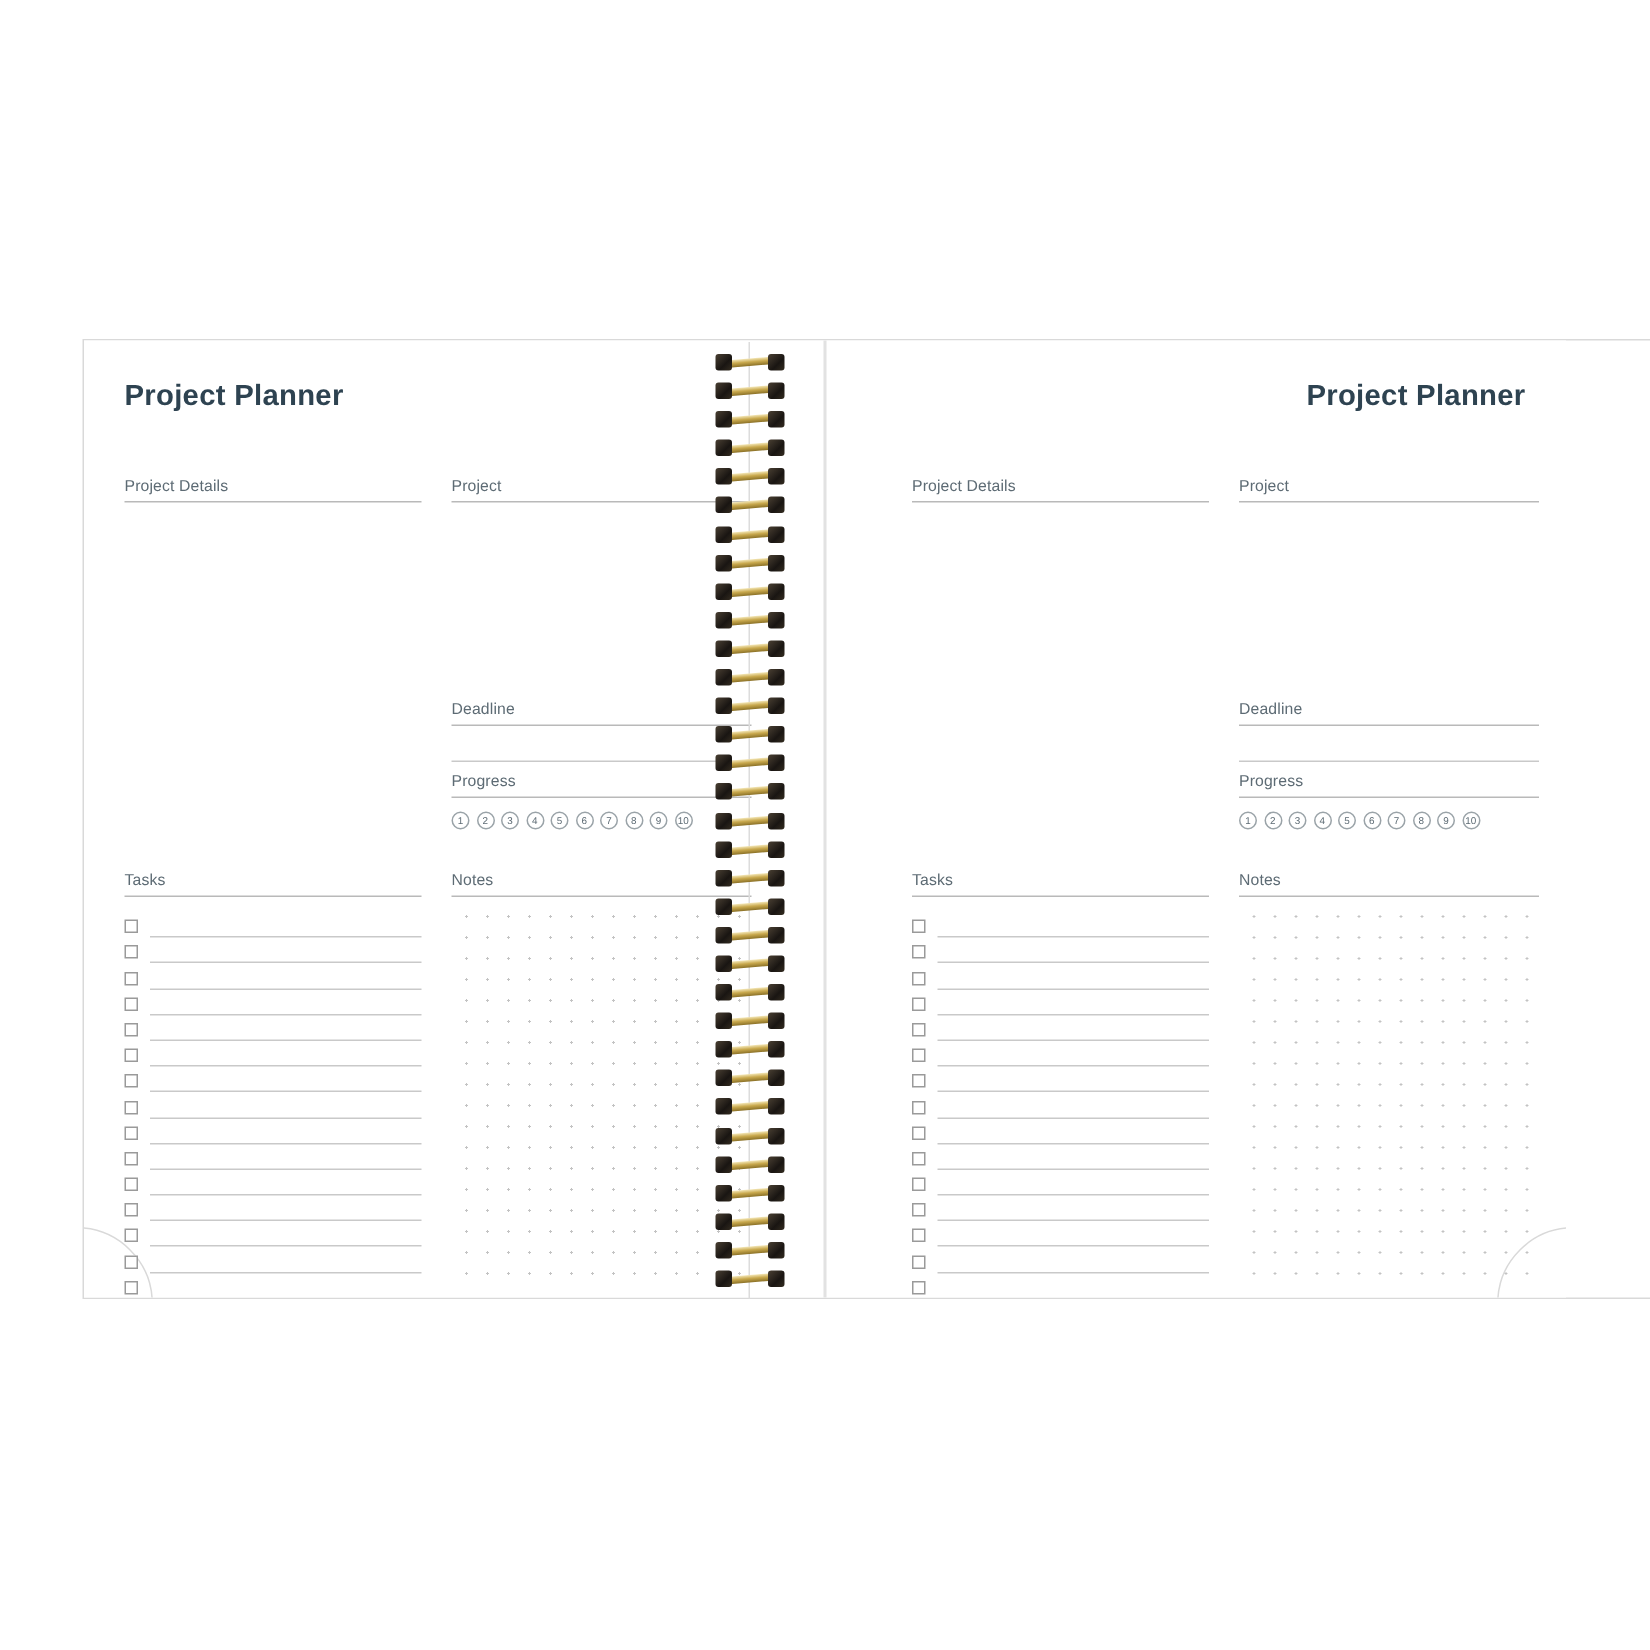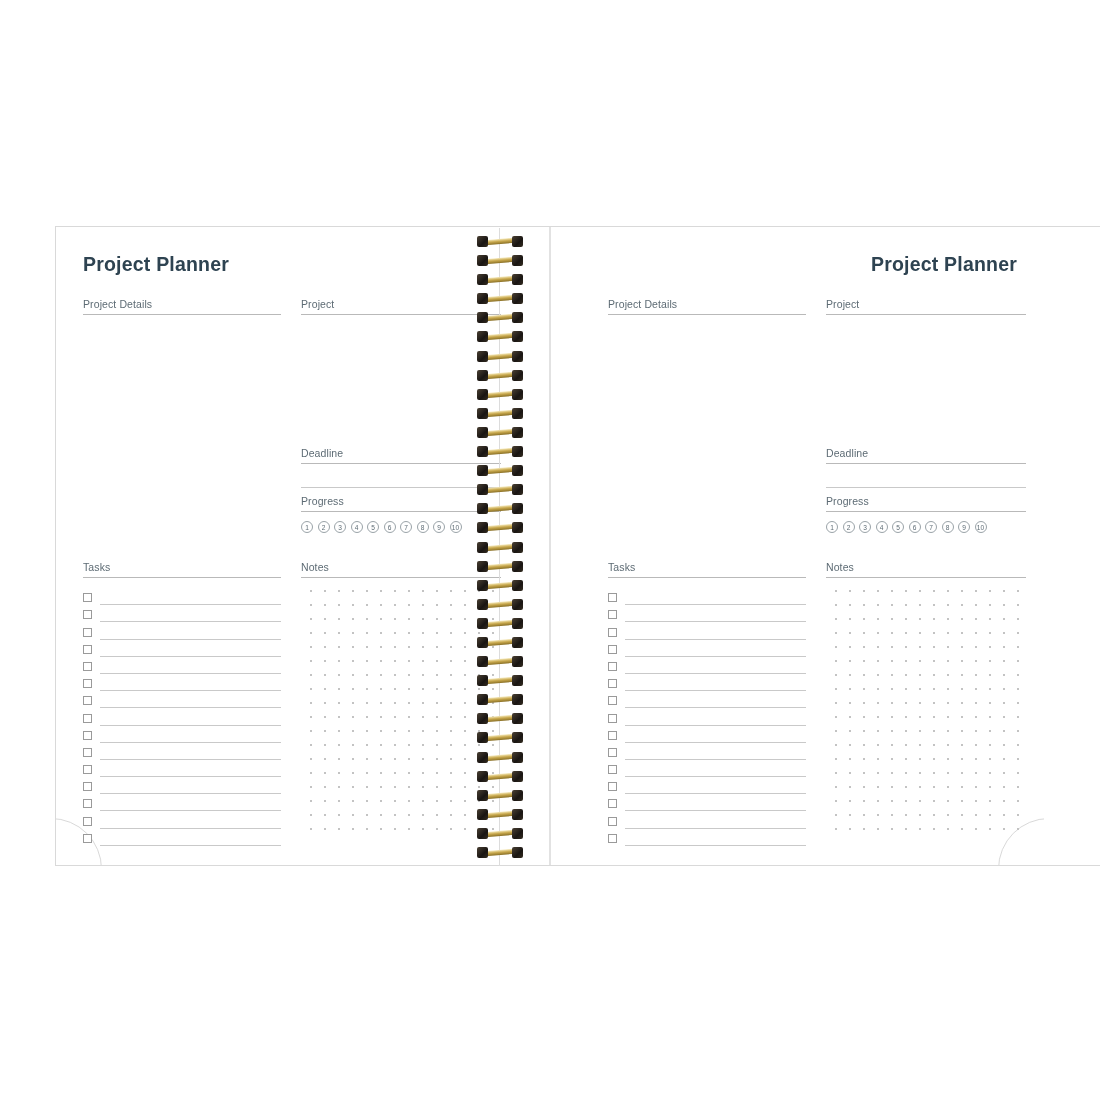--- a/index.html
+++ b/index.html
@@ -68,20 +68,21 @@
     font-weight: bold;
     color: #2e4351;
     letter-spacing: 0.2px;
   }
   .title.l { left: 27px; }
   .title.r { right: 27px; }
 
   
   .col {
     position: absolute;
+    margin-top: 20px;
   }
   .section-label {
     font-size: 10.5px;
     color: #5d6b74;
     padding-bottom: 4px;
     border-bottom: 1px solid #b9b9b9;
     letter-spacing: 0.1px;
   }
   .rule {
     border-bottom: 1px solid #c9c9c9;

